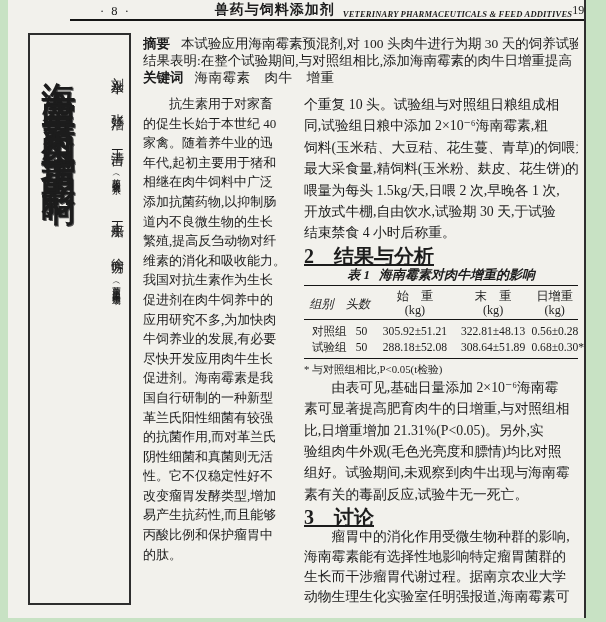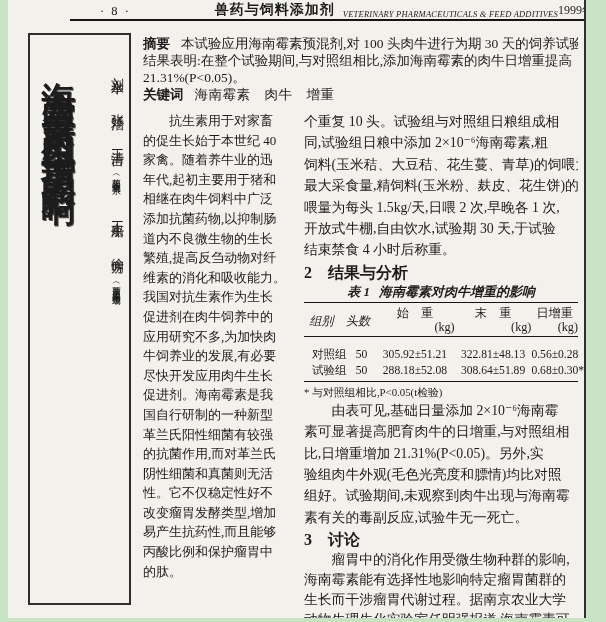--- a/index.html
+++ b/index.html
@@ -10,21 +10,21 @@
   }
   .page {
     position:absolute; left:8px; top:0; width:578px; height:618px;
     background:#f2f1ec; border-right:2px solid #2e2e2e; box-sizing:border-box;
     overflow:hidden;
   }
   
   .hdr { display:flex; align-items:flex-end; height:17px; padding-top:2px; white-space:nowrap; }
   .hdr-pagenum { margin-left:92px; font-size:12.5px; letter-spacing:2px; }
   .hdr-cn { margin-left:84px; font-weight:bold; font-size:14px; letter-spacing:1px; }
-  .hdr-en { margin-left:8px; font-style:italic; font-weight:normal; font-size:8.5px; letter-spacing:.2px; }
+  .hdr-en { margin-left:8px; font-style:italic; font-weight:bold; font-size:8.5px; letter-spacing:.2px; }
   .hdr-year { margin-left:auto; font-size:12px; }
   .hdr-rule { border-bottom:2px solid #151515; margin-left:62px; }
   
   .main { display:flex; padding:12px 6px 0 20px; box-sizing:border-box; }
   
   .title-box { width:103px; height:572px; border:2px solid #2e2e2e; position:relative;
                flex-shrink:0; box-sizing:border-box; }
   .big-title {
     position:absolute; left:11px; top:20px;
     writing-mode:vertical-rl; text-orientation:upright;
@@ -42,33 +42,33 @@
   .content { flex:1; min-width:0; padding-left:12px; }
   .abstract { font-size:13.5px; line-height:17px; margin-top:2px; }
   .abs-line { white-space:nowrap; overflow:hidden; }
   .lbl { font-weight:bold; margin-right:11px; }
   .kw { letter-spacing:.5px; }
   .cols { display:flex; margin-top:8px; }
   .col-l { width:152px; flex-shrink:0; font-size:13px; }
   .col-l .tl { line-height:19.6px; white-space:nowrap; overflow:hidden; }
   .col-r { flex:1; min-width:0; padding-left:9px; font-size:13.8px; }
   .col-r .tl { line-height:21.4px; white-space:nowrap; overflow:hidden; }
-  .sec-heading { font-weight:bold; font-size:16px; line-height:20px; margin-top:2px; white-space:nowrap; }
+  .sec-heading { font-weight:bold; font-size:20px; line-height:20px; margin-top:2px; white-space:nowrap;text-decoration:underline; }
   .disc .tl { line-height:19.8px; }
   
   .tbl-caption { display:flex; justify-content:center; font-weight:bold; font-size:13px;
                  line-height:16px; margin-top:1px; white-space:nowrap;font-style:italic; }
   .tbl-caption .cap-t { margin-left:9px; }
   table.tbl { width:100%; border-collapse:collapse; table-layout:fixed; margin-top:2px; }
   .tbl th { font-weight:normal; font-size:12.2px; text-align:center; padding:0; line-height:14px; }
   .tbl tr.h1 th { border-top:1.5px solid #151515; padding-top:3px; }
   .tbl th.c-group { border-top:1.5px solid #151515; border-bottom:1.2px solid #151515; font-size:12.2px;font-style:italic; }
-  .tbl tr.h2 th { border-bottom:1.2px solid #151515; padding-bottom:2px;text-align:right; }
+  .tbl tr.h2 th { border-bottom:1.2px solid #151515; padding-bottom:2px; }
   .tbl td { font-size:11.6px; text-align:center; padding:0; line-height:16px; white-space:nowrap; }
-  .tbl tbody tr:first-child td { padding-top:10px; }
+  .tbl tbody tr:first-child td { padding-top:4px; }
   .tbl tbody tr:last-child td { border-bottom:1.5px solid #151515; padding-bottom:2px; }
   .gap { margin-left:9px; }
   .tbl-foot { font-size:10.8px; line-height:16px; padding-top:2px; white-space:nowrap; }
 </style>
 </head>
 <body>
 
 <div class="page">
 
   <div class="hdr">
@@ -95,21 +95,20 @@
       </div>
     </div>
 
     <div class="content">
 
       <div class="abstract">
         <div class="abs-line">
           <span class="lbl">摘要</span><span>本试验应用海南霉素预混剂,对 100 头肉牛进行为期 30 天的饲养试验。</span>
         </div>
         <div class="abs-line">结果表明:在整个试验期间,与对照组相比,添加海南霉素的肉牛日增重提高</div>
-        <div class="abs-line">21.31%(P&lt;0.05)。</div>
         <div class="abs-line">
           <span class="lbl">关键词</span><span class="kw">海南霉素　肉牛　增重</span>
         </div>
       </div>
 
       <div class="cols">
 
         <div class="col-l">
           <div>
               <div class="tl">　　抗生素用于对家畜</div>

